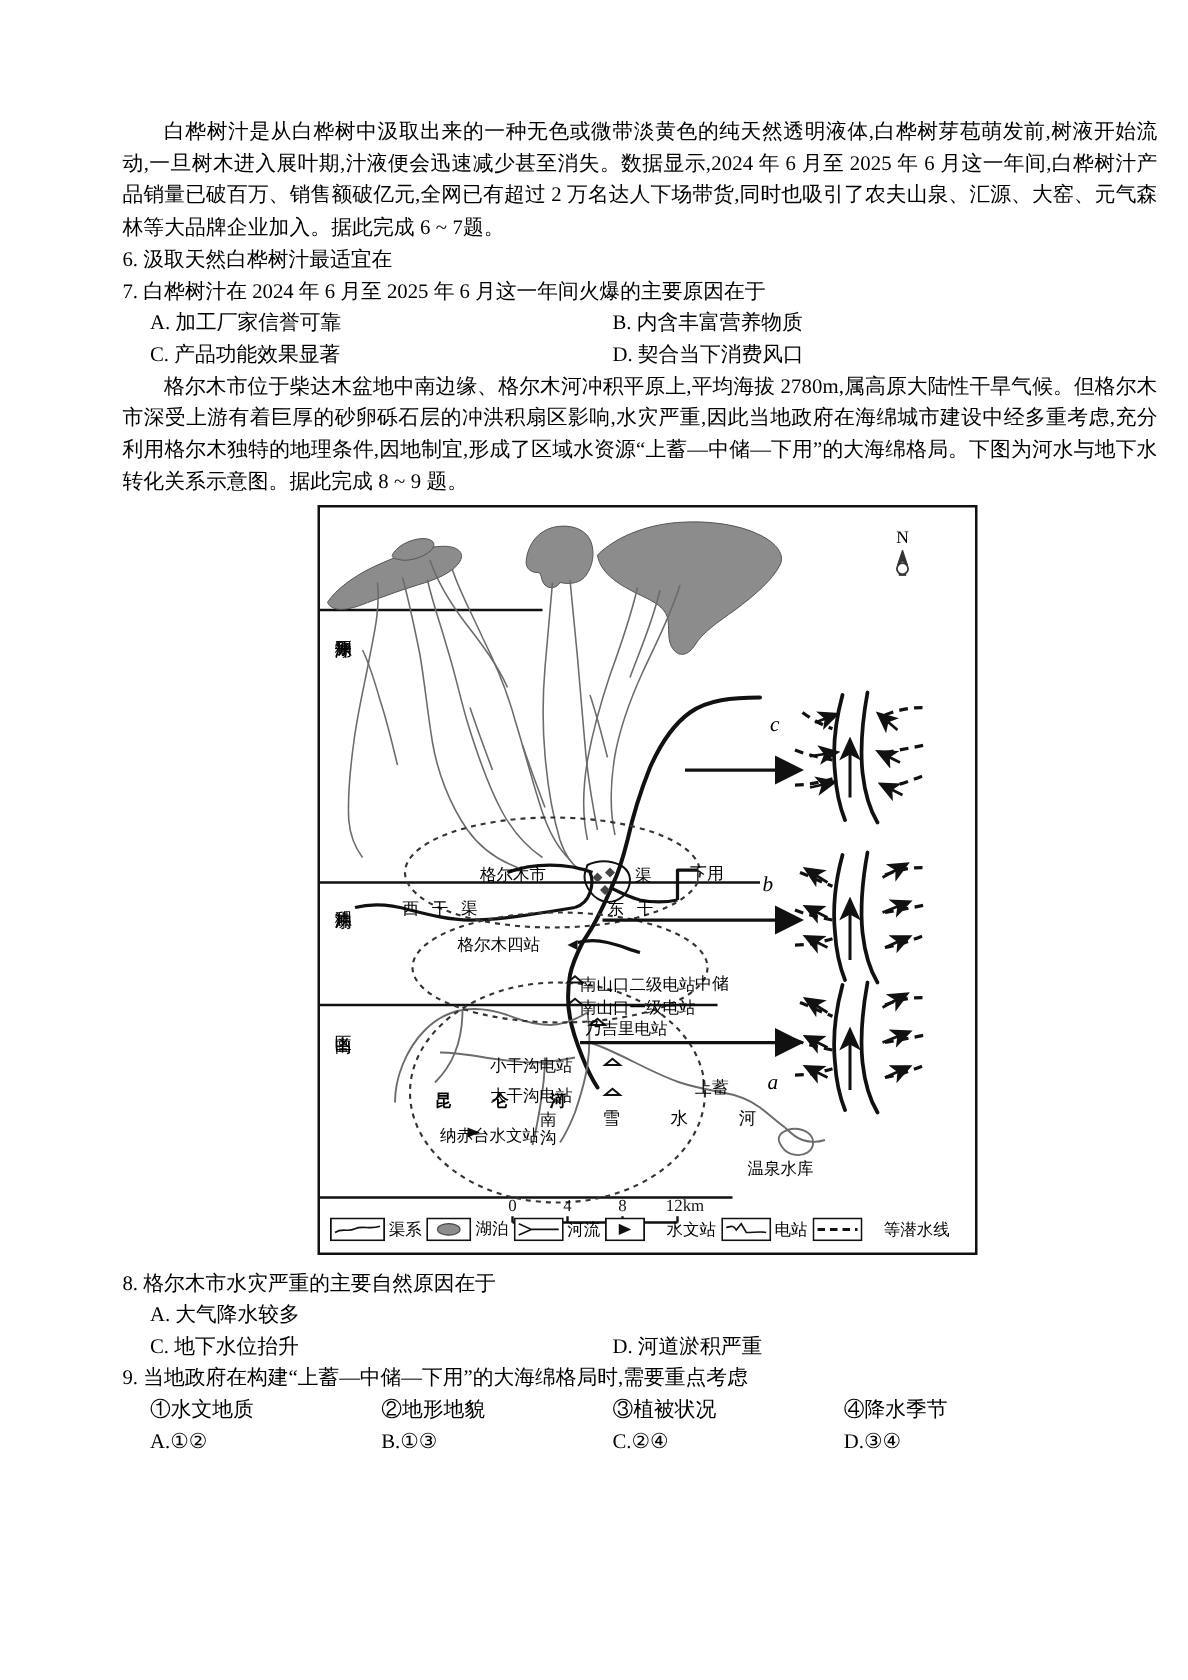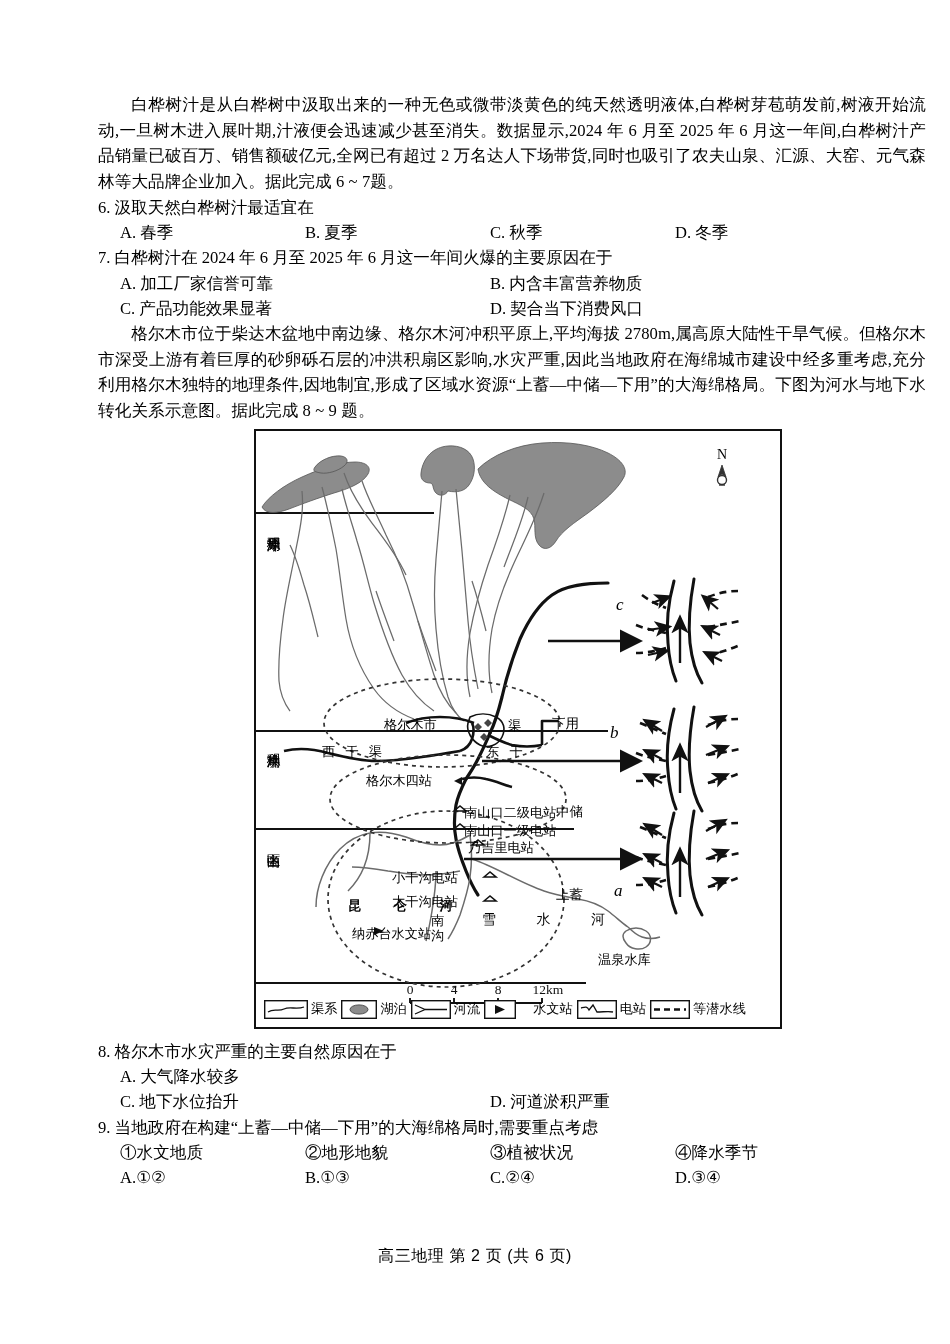--- a/index.html
+++ b/index.html
@@ -97,26 +97,20 @@
 </style>
 </head>
 <body>
 
 <div class="page">
   <div class="content">
 
     <p class="para indent">白桦树汁是从白桦树中汲取出来的一种无色或微带淡黄色的纯天然透明液体,白桦树芽苞萌发前,树液开始流动,一旦树木进入展叶期,汁液便会迅速减少甚至消失。数据显示,2024 年 6 月至 2025 年 6 月这一年间,白桦树汁产品销量已破百万、销售额破亿元,全网已有超过 2 万名达人下场带货,同时也吸引了农夫山泉、汇源、大窑、元气森林等大品牌企业加入。据此完成 6 ~ 7题。</p>
 
     <p class="qline">6. 汲取天然白桦树汁最适宜在</p>
-    <div class="opts four">
-      <span class="opt">A. 春季</span>
-      <span class="opt">B. 夏季</span>
-      <span class="opt">C. 秋季</span>
-      <span class="opt">D. 冬季</span>
-    </div>
 
     <p class="qline">7. 白桦树汁在 2024 年 6 月至 2025 年 6 月这一年间火爆的主要原因在于</p>
     <div class="opts two">
       <span class="opt">A. 加工厂家信誉可靠</span>
       <span class="opt">B. 内含丰富营养物质</span>
     </div>
     <div class="opts two">
       <span class="opt">C. 产品功能效果显著</span>
       <span class="opt">D. 契合当下消费风口</span>
     </div>
@@ -400,21 +394,21 @@
           </span>
 
           <span style="display:flex;align-items:center;gap:3px;">
             <svg width="40" height="19">
               <rect x="0.7" y="0.7" width="38.6" height="17.6" fill="#fff" stroke="#111" stroke-width="1.4"></rect>
               <path d="M4,8 C8,7 10,6 12,10 L16,5 L20,12 C26,12 32,11 36,12" fill="none" stroke="#111" stroke-width="1.3"></path>
             </svg>
             <span class="cjk" style="font-size:13.2px;">电站</span>
           </span>
 
-          <span style="display:flex;align-items:center;gap:3px;">
+          <span style="display:flex;align-items:center;gap:17px;">
             <svg width="40" height="19">
               <rect x="0.7" y="0.7" width="38.6" height="17.6" fill="#fff" stroke="#111" stroke-width="1.4"></rect>
               <line x1="4" y1="9.5" x2="36" y2="9.5" stroke="#111" stroke-width="2.4" stroke-dasharray="6 4"></line>
             </svg>
             <span class="cjk" style="font-size:13.2px;">等潜水线</span>
           </span>
         </div>
       </div>
     </div>
 
@@ -435,16 +429,13 @@
       <span class="opt">④降水季节</span>
     </div>
     <div class="opts four">
       <span class="opt">A.①②</span>
       <span class="opt">B.①③</span>
       <span class="opt">C.②④</span>
       <span class="opt">D.③④</span>
     </div>
   </div>
 
-  <div class="footer">
-    <span>高三地理 第 2 页 (共 6 页)</span>
-  </div>
 </div>
 
 </body></html>

